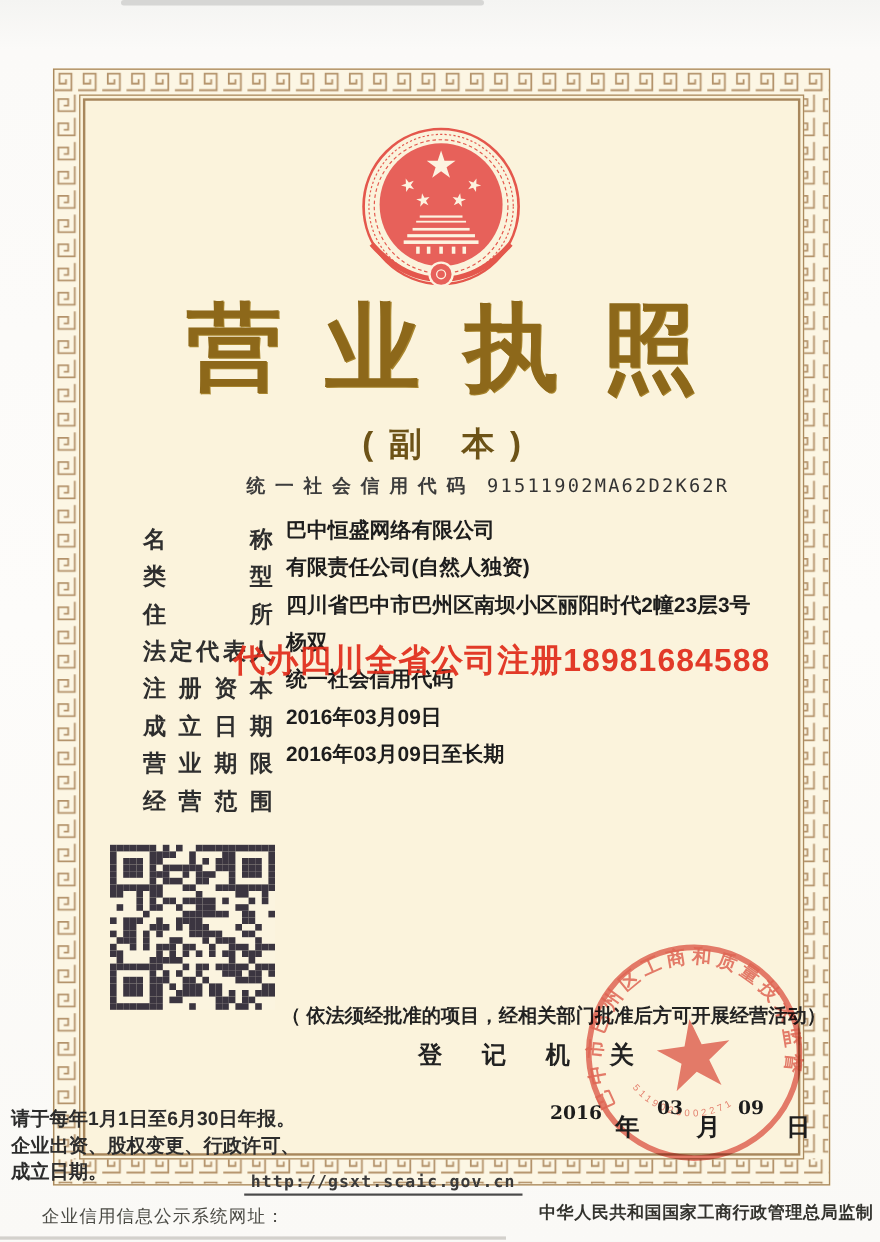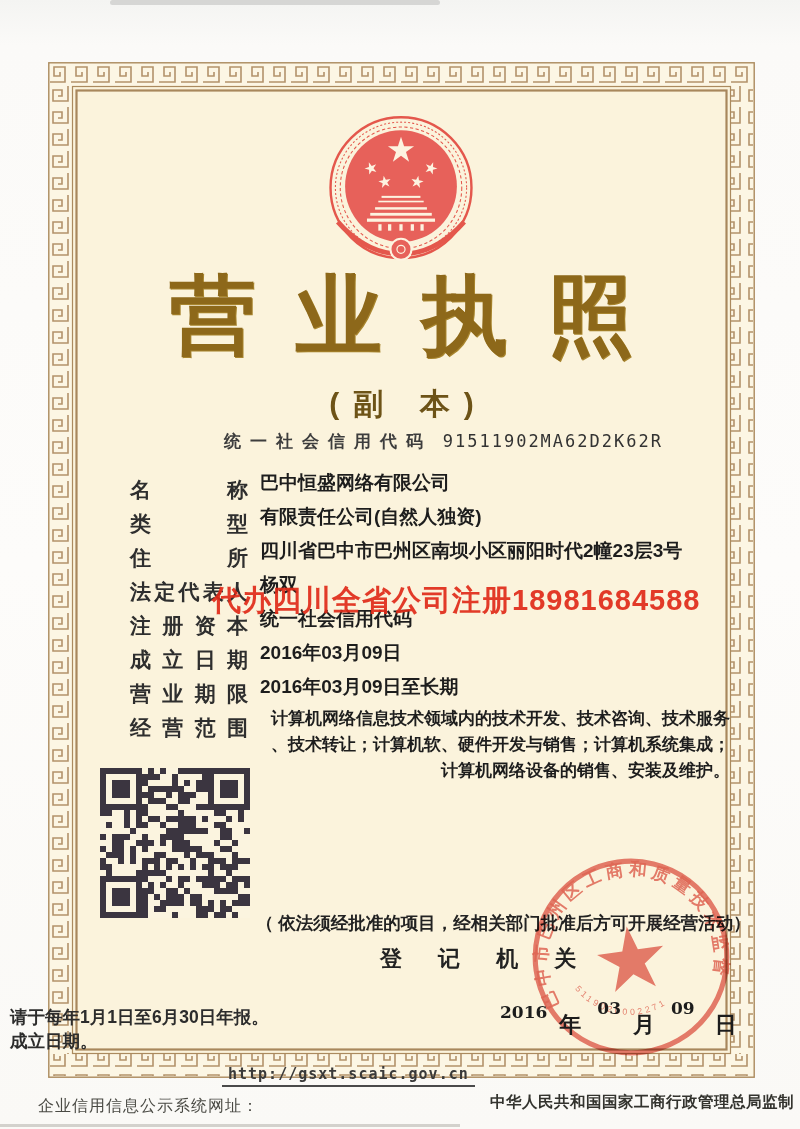--- a/index.html
+++ b/index.html
@@ -215,21 +215,20 @@
         <div class="field-row">
           <div class="field-label">成立日期</div>
           <div class="field-value">2016年03月09日</div>
         </div>
         <div class="field-row">
           <div class="field-label">营业期限</div>
           <div class="field-value">2016年03月09日至长期</div>
         </div>
         <div class="field-row scope">
           <div class="field-label">经营范围</div>
-          <div class="field-value">计算机网络信息技术领域内的技术开发、技术咨询、技术服务、技术转让；计算机软、硬件开发与销售；计算机系统集成；计算机网络设备的销售、安装及维护。</div>
         </div>
       </div>
 
       <div class="qr">
           <i style="left:0px;top:0px"></i>
           <i style="left:6px;top:0px"></i>
           <i style="left:12px;top:0px"></i>
           <i style="left:18px;top:0px"></i>
           <i style="left:24px;top:0px"></i>
           <i style="left:30px;top:0px"></i>
@@ -585,18 +584,19 @@
         <span class="num d-day">09</span>
         <span class="unit d-du">日</span>
       </div>
     </div>
   </div>
 
   <div class="watermark">代办四川全省公司注册18981684588</div>
 
   <div class="foot-left">
     <div>请于每年1月1日至6月30日年报。</div>
+    <div>企业出资、股权变更、行政许可、</div>
     <div>成立日期。</div>
   </div>
   <div class="foot-url">http://gsxt.scaic.gov.cn</div>
   <div class="foot-site-label">企业信用信息公示系统网址：</div>
   <div class="foot-right">中华人民共和国国家工商行政管理总局监制</div>
 </div>
 
 </body></html>

